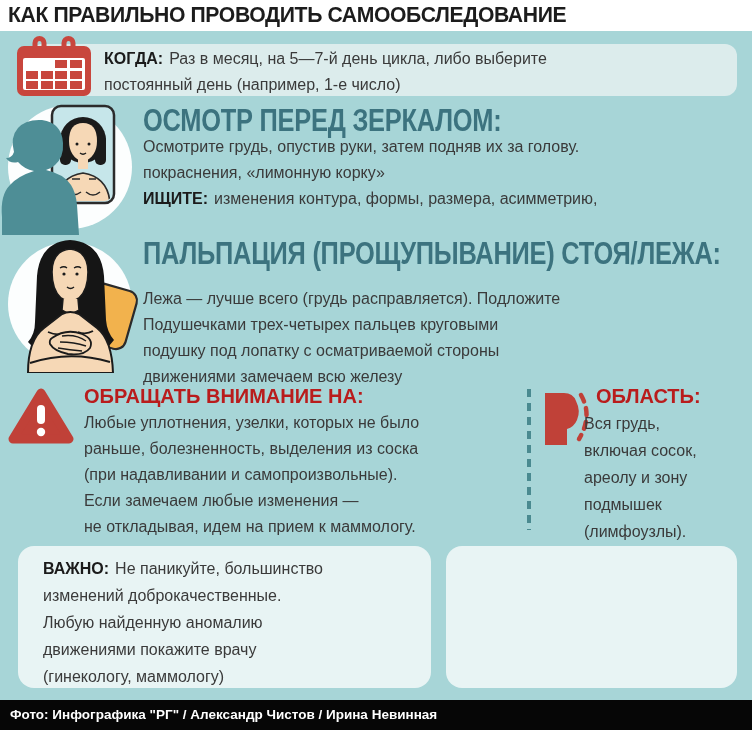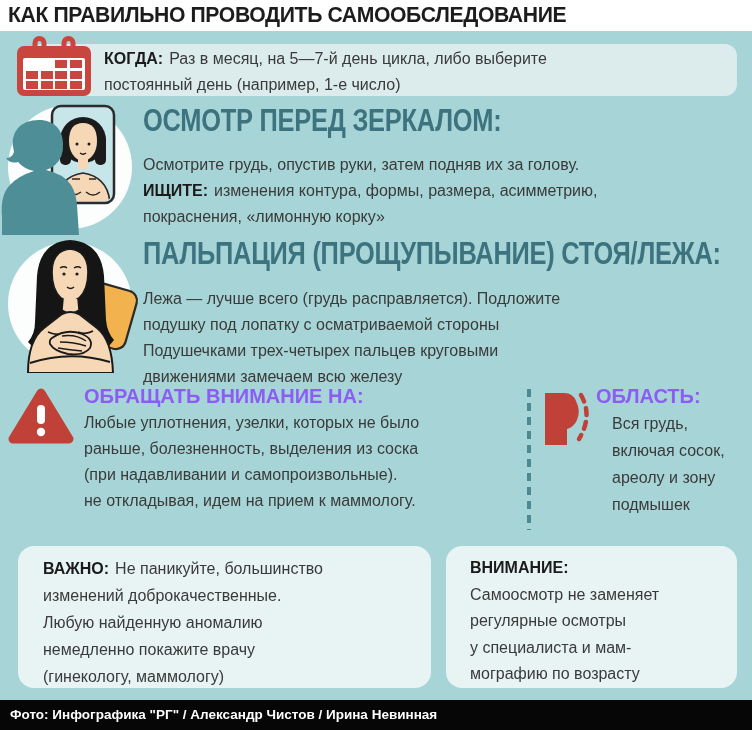--- a/index.html
+++ b/index.html
@@ -10,21 +10,21 @@
   .page-title{left:8px;top:2px;font-size:22.5px;font-weight:700;color:#1c1c1c;
               white-space:nowrap;letter-spacing:-0.4px;transform:scaleX(0.94);transform-origin:left top;}
   .when-box{left:30px;top:44px;width:707px;height:52px;background:#dcecec;border-radius:12px;}
   .body-text{font-size:16px;line-height:26px;color:#3a3a3a;white-space:nowrap;}
   .lh27{line-height:27px;}
   .bold-dark{font-weight:700;color:#1b1b1b;}
   .lbl{font-weight:700;color:#1b1b1b;margin-right:6px;}
   .when-text{left:104px;top:46px;}
   .sec-heading{font-size:31px;font-weight:700;color:#3c737f;white-space:nowrap;
                letter-spacing:-0.3px;transform:scaleX(0.82);transform-origin:left top;}
-  .attn-heading{font-size:20px;font-weight:700;color:#8b5cf6;white-space:nowrap;}
+  .attn-heading{font-size:20px;font-weight:700;color:#b91c1c;white-space:nowrap;}
   .divider{left:527px;top:389px;width:4px;height:141px;
            background:repeating-linear-gradient(to bottom,#4a8a90 0 8px,transparent 8px 14px);}
   .light-box{background:#e8f4f4;border-radius:16px;}
   .imp-box{left:18px;top:546px;width:413px;height:142px;}
   .warn-box{left:446px;top:546px;width:291px;height:142px;}
   .footer{left:0;top:700px;width:752px;height:30px;background:#060606;color:#ffffff;
           font-size:13.5px;font-weight:700;line-height:30px;padding-left:10px;box-sizing:border-box;
           white-space:nowrap;}
 </style>
 </head>
@@ -76,24 +76,24 @@
       <path d="M80 52 q3 2.5 6 0" stroke="#1b1b1b" stroke-width="1.4" fill="none"></path>
       <rect x="78" y="58" width="10" height="10" fill="#f6d8b6"></rect>
       <path d="M56 102 Q58 76 83 72 Q108 76 110 102 Z" fill="#f6d8b6" stroke="#2b2b2b" stroke-width="1.7"></path>
       <path d="M66 90 q7 7 15 1" stroke="#2b2b2b" stroke-width="1.5" fill="none"></path>
       <path d="M86 91 q7 6 14 0" stroke="#2b2b2b" stroke-width="1.5" fill="none"></path>
       <path d="M72 78 h8 M89 78 h7" stroke="#2b2b2b" stroke-width="1.5"></path>
     </g>
     <path d="M42 19 Q62 22 63 42 Q64 56 55 64 Q52 67 46 69 Q64 73 71 84 Q76 92 77 104 L79 134 L2 134 L2 116 Q0 94 10 84 Q18 75 34 70 Q24 68 18 61 Q10 63 6 57 Q12 57 14 51 Q10 36 18 27 Q26 18 42 19 Z" fill="#4e8e96"></path>
   </svg>
   <div class="abs sec-heading" style="left:143px;top:103px">ОСМОТР ПЕРЕД ЗЕРКАЛОМ:</div>
-  <div class="abs body-text" style="left:143px;top:152px">
+  <div class="abs body-text" style="left:143px;top:134px">
     <div>Осмотрите грудь, опустив руки, затем подняв их за голову.</div>
+    <div>покраснения, «лимонную корку»</div>
     <div><span class="lbl">ИЩИТЕ:</span><span>изменения контура, формы, размера, асимметрию,</span></div>
-    <div>покраснения, «лимонную корку»</div>
   </div>
 
   <svg class="abs" style="left:0;top:236px" width="142" height="137" viewBox="0 0 142 137">
     <circle cx="70" cy="68" r="62" fill="#fcfefe"></circle>
     <g transform="rotate(16 108 80)">
       <rect x="86" y="50" width="46" height="60" rx="10" fill="#f2b24d" stroke="#2b2b2b" stroke-width="2.2"></rect>
     </g>
     <path d="M70 4 Q40 6 37 40 L35 86 Q35 98 28 106 L38 116 H104 L114 104 Q107 96 106 84 L104 40 Q101 6 70 4 Z" fill="#151515"></path>
     <path d="M70 13 Q52 15 52 36 Q52 54 61 62 Q70 69 79 62 Q88 54 88 36 Q88 15 70 13 Z" fill="#f6d8b6" stroke="#1b1b1b" stroke-width="1.6"></path>
     <circle cx="64" cy="38" r="1.6" fill="#1b1b1b"></circle>
@@ -103,65 +103,60 @@
     <path d="M63 63 L62 74 Q70 80 79 74 L78 63" fill="#f6d8b6" stroke="#1b1b1b" stroke-width="1.5"></path>
     <path d="M28 137 Q28 104 44 92 L62 78 Q70 74 79 78 L97 92 Q112 104 113 137 Z" fill="#f6d8b6" stroke="#1b1b1b" stroke-width="2"></path>
     <path d="M48 96 q9 4 17 1 M78 96 q8 3 15 -1" stroke="#1b1b1b" stroke-width="1.8" fill="none"></path>
     <path d="M52 102 Q66 92 82 98 Q94 103 90 112 Q84 120 68 118 Q54 115 50 108 Q49 104 52 102 Z" fill="#f6d8b6" stroke="#1b1b1b" stroke-width="1.8"></path>
     <path d="M62 100 q14 -2 24 5 M60 106 q14 0 26 4 M58 112 q12 2 24 3" stroke="#1b1b1b" stroke-width="1.4" fill="none"></path>
     <path d="M30 127 Q70 114 110 126" stroke="#1b1b1b" stroke-width="2" fill="none"></path>
   </svg>
   <div class="abs sec-heading" style="left:143px;top:236px">ПАЛЬПАЦИЯ (ПРОЩУПЫВАНИЕ) СТОЯ/ЛЕЖА:</div>
   <div class="abs body-text" style="left:143px;top:286px">
     <div>Лежа — лучше всего (грудь расправляется). Подложите</div>
+    <div>Подушечками трех-четырех пальцев круговыми</div>
     <div>подушку под лопатку с осматриваемой стороны</div>
-    <div>Подушечками трех-четырех пальцев круговыми</div>
     <div>движениями замечаем всю железу</div>
   </div>
 
   <svg class="abs" style="left:8px;top:386px" width="66" height="60" viewBox="0 0 66 60">
     <path d="M33 7 L61 53 L5 53 Z" fill="#c04138" stroke="#c04138" stroke-width="9" stroke-linejoin="round"></path>
     <rect x="29" y="19" width="8" height="19" rx="4" fill="#ffffff"></rect>
     <circle cx="33" cy="46" r="4.2" fill="#ffffff"></circle>
   </svg>
   <div class="abs attn-heading" style="left:84px;top:385px">ОБРАЩАТЬ ВНИМАНИЕ НА:</div>
   <div class="abs body-text" style="left:84px;top:410px">
     <div>Любые уплотнения, узелки, которых не было</div>
     <div>раньше, болезненность, выделения из соска</div>
     <div>(при надавливании и самопроизвольные).</div>
+    <div>Если замечаем любые изменения —</div>
     <div>не откладывая, идем на прием к маммологу.</div>
   </div>
 
   <div class="abs divider"></div>
 
   <svg class="abs" style="left:542px;top:390px" width="50" height="58" viewBox="0 0 50 58">
     <path d="M3 3 L22 3 Q31 3 34 11 Q39 21 35 30 Q32 37 25 39 L25 55 L3 55 Z" fill="#c04138"></path>
     <path d="M39 5 Q51 26 37 49" stroke="#c04138" stroke-width="4.5" fill="none" stroke-linecap="round" stroke-dasharray="7 7"></path>
   </svg>
   <div class="abs attn-heading" style="left:596px;top:385px">ОБЛАСТЬ:</div>
-  <div class="abs body-text lh27" style="left:612px;top:410px">
+  <div class="abs body-text lh27" style="left:584px;top:410px">
     <div>Вся грудь,</div>
     <div>включая сосок,</div>
     <div>ареолу и зону</div>
     <div>подмышек</div>
+    <div>(лимфоузлы).</div>
   </div>
 
   <div class="abs light-box imp-box"></div>
   <div class="abs body-text lh27" style="left:43px;top:555px">
     <div><span class="lbl">ВАЖНО:</span><span>Не паникуйте, большинство</span></div>
     <div>изменений доброкачественные.</div>
     <div>Любую найденную аномалию</div>
-    <div>немедленно покажите врачу</div>
+    <div>движениями покажите врачу</div>
     <div>(гинекологу, маммологу)</div>
   </div>
 
   <div class="abs light-box warn-box"></div>
-  <div class="abs body-text" style="left:470px;top:555px;line-height:26.5px">
-    <div class="bold-dark">ВНИМАНИЕ:</div>
-    <div>Самоосмотр не заменяет</div>
-    <div>регулярные осмотры</div>
-    <div>у специалиста и мам-</div>
-    <div>мографию по возрасту</div>
-  </div>
 
   <div class="abs footer">Фото: Инфографика "РГ" / Александр Чистов / Ирина Невинная</div>
 
 </div>
 
 </body></html>

